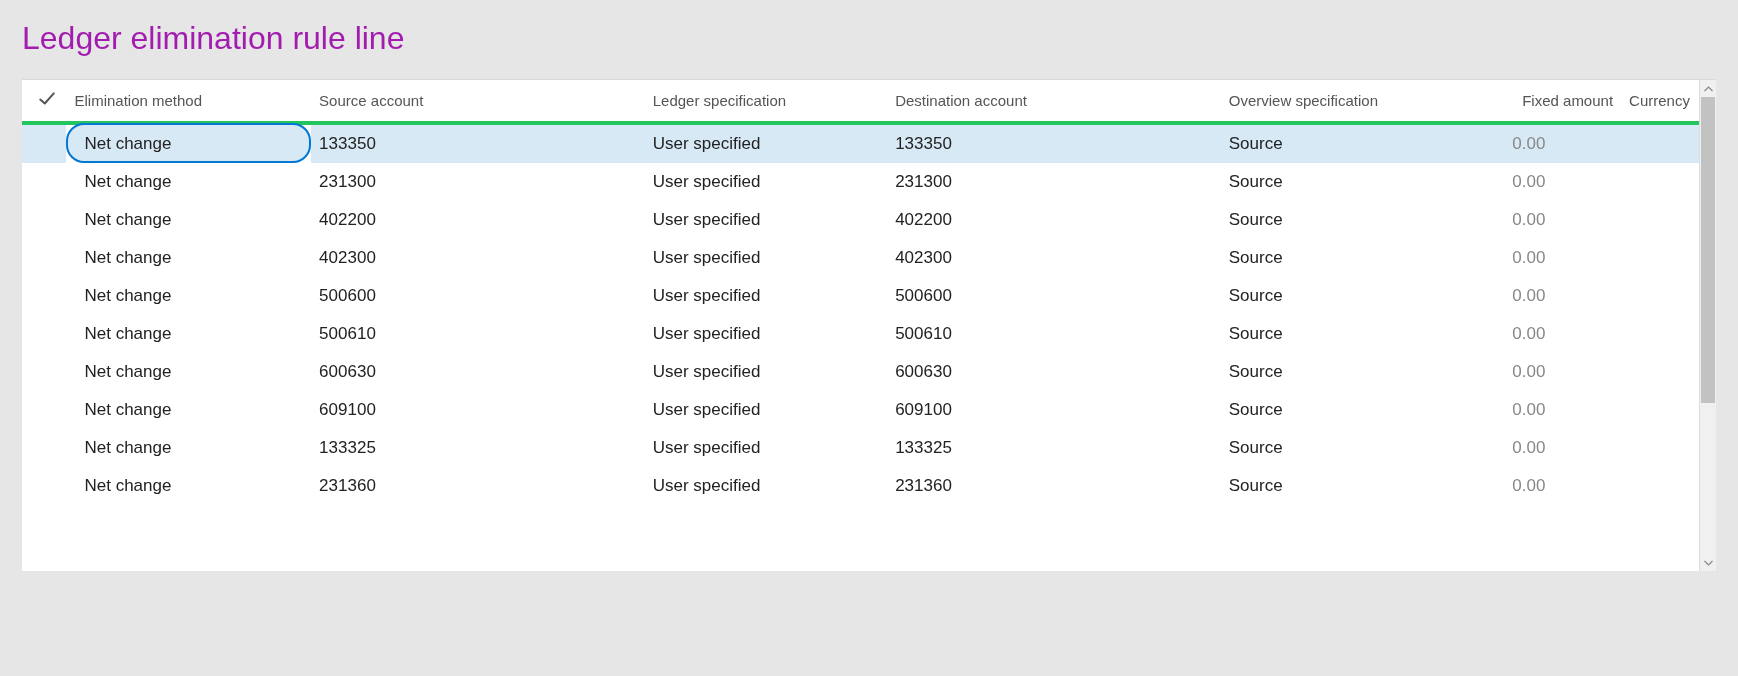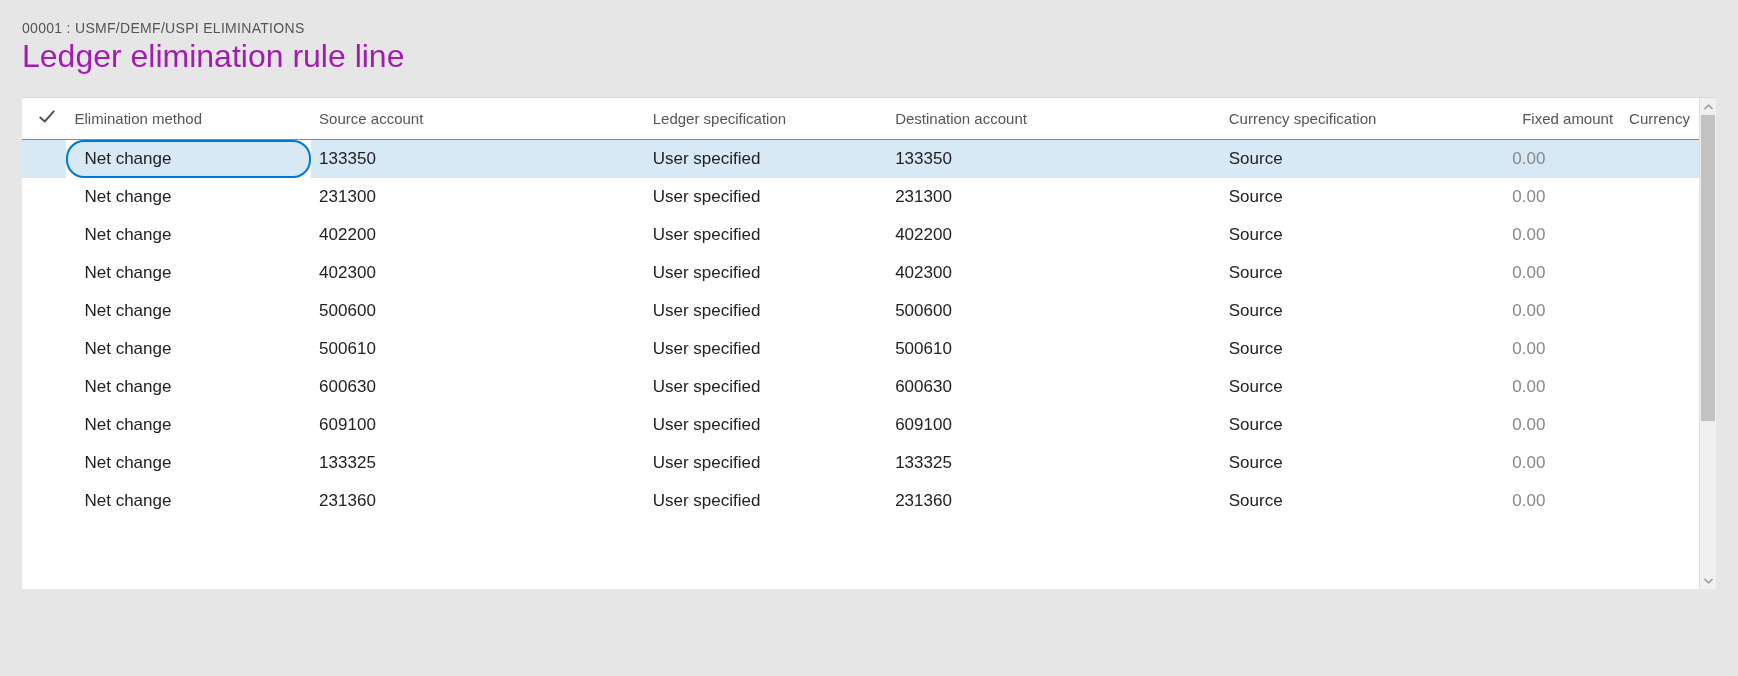--- a/index.html
+++ b/index.html
@@ -57,21 +57,21 @@
       width: 100%;
       border-collapse: collapse;
       table-layout: fixed;
     }
     thead th {
       text-align: left;
       font-weight: 400;
       font-size: 15px;
       color: #555;
       padding: 10px 8px 10px 8px;
-      border-bottom: 1px solid #22c55e;
+      border-bottom: 4px solid #22c55e;
       white-space: nowrap;
       overflow: hidden;
     }
     thead th.right {
       text-align: right;
     }
     tbody td {
       font-size: 17px;
       color: #222;
       padding: 9px 8px 9px 8px;
@@ -130,21 +130,20 @@
       right: 1px;
       height: 67%;
       background: #c2c2c2;
     }
     .pad-left { padding-left: 18px !important; border-radius: 18px; }
   </style>
 </head>
 <body>
 
 <div class="page">
-  <div class="breadcrumb">00001 : USMF/DEMF/USPI ELIMINATIONS</div>
   <h1 class="page-title">Ledger elimination rule line</h1>
 
 
   <div class="grid-wrapper">
     <div class="grid">
       <table>
         <colgroup>
           <col class="col-check">
           <col class="col-method">
           <col class="col-source">
@@ -158,21 +157,21 @@
           <tr>
             <th class="col-check">
               <svg class="check-icon" viewBox="0 0 16 16">
                 <path d="M2 8.5 L6 12 L14 3" stroke="#555" stroke-width="1.8" fill="none" stroke-linecap="round" stroke-linejoin="round"></path>
               </svg>
             </th>
             <th>Elimination method</th>
             <th>Source account</th>
             <th>Ledger specification</th>
             <th>Destination account</th>
-            <th>Currency specification</th>
+            <th>Overview specification</th>
             <th class="right">Fixed amount</th>
             <th>Currency</th>
           </tr>
         </thead>
         <tbody id="grid-body">
         <tr class="selected">
               <td></td>
               <td class="first-data pad-left">Net change</td>
               <td>133350</td>
               <td>User specified</td>

